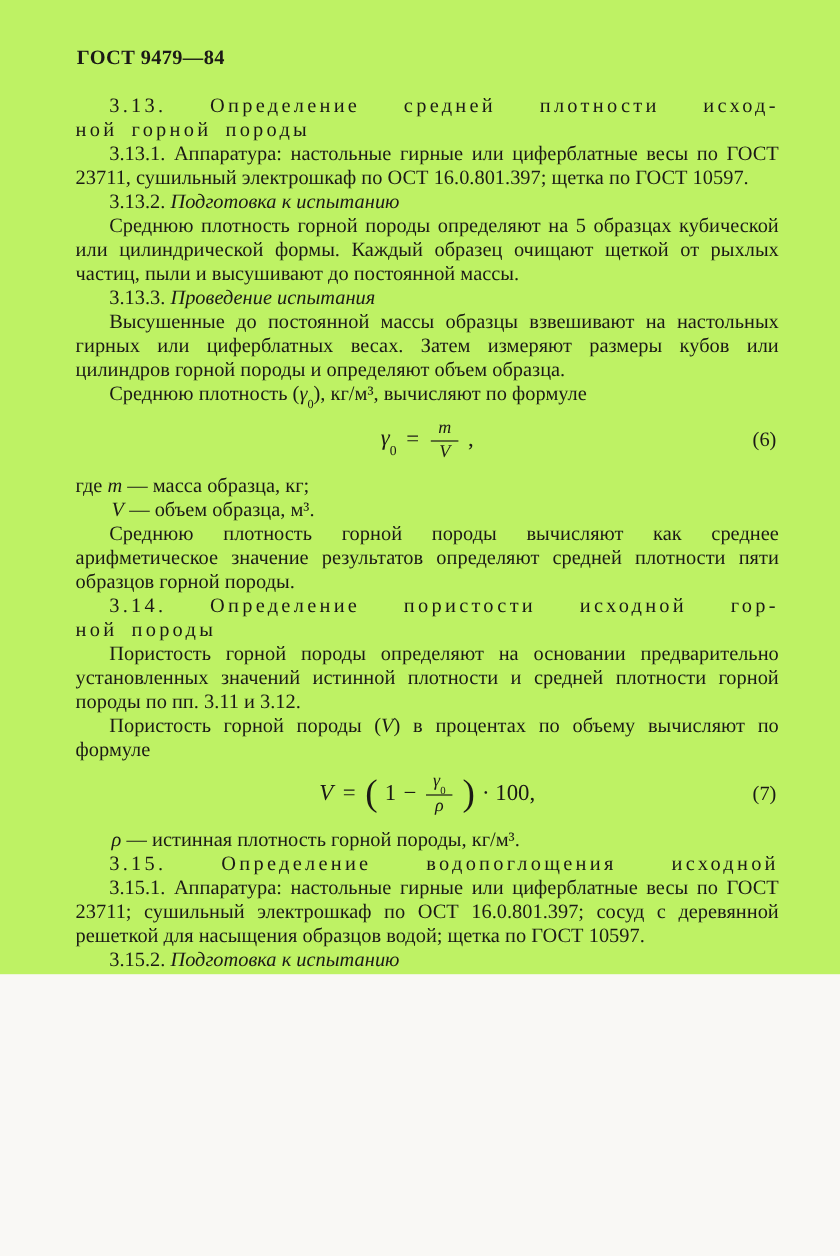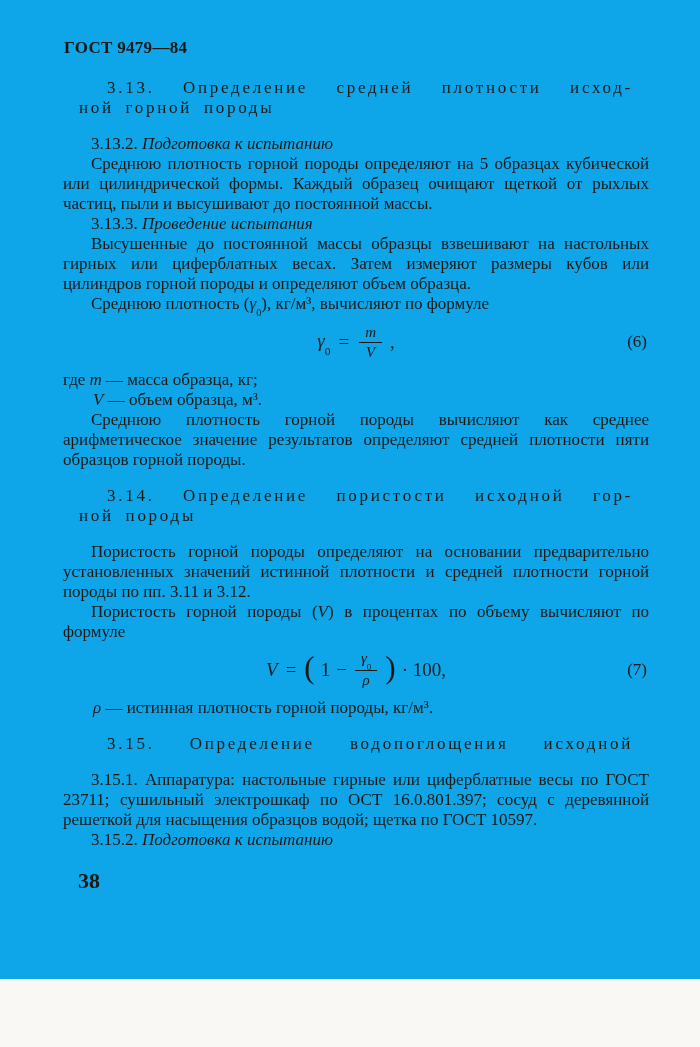--- a/index.html
+++ b/index.html
@@ -1,21 +1,21 @@
 <!DOCTYPE html>
 <html><head>
 <meta charset="utf-8">
 <style>
   html, body { margin: 0; padding: 0; background: #f9f8f5; }
   .page {
     position: relative;
     width: 700px;
-    height: 979px;
+    height: 812px;
     box-sizing: border-box;
-    background: #0ea5e9;
+    background: #bef264;
     color: #1b1916;
     font-family: "Liberation Serif", "DejaVu Serif", serif;
     padding: 38px 51px 0 63px;
     overflow: hidden;
   }
   .doc-code {
     font-weight: 700;
     font-size: 17px;
     letter-spacing: 0.3px;
     margin: 0 0 20px 1px;
@@ -25,21 +25,21 @@
     font-size: 17px;
     line-height: 20px;
     text-align: justify;
   }
   .content p { margin: 0; }
   .para { text-indent: 28px; }
   .it { font-style: italic; }
   sub { font-size: 0.6em; line-height: 1; position: relative; top: 3px; }
 
   
-  .heading-spaced { margin: 16px; }
+  .heading-spaced { margin: 0; }
   .hs-line {
     display: block;
     letter-spacing: 0.16em;
     word-spacing: 0.28em;
     font-size: 17px;
   }
   .hs-first {
     text-indent: 28px;
     text-align: justify;
     text-align-last: justify;
@@ -99,20 +99,21 @@
 
   <div class="doc-code">ГОСТ 9479—84</div>
 
   <div class="content">
 
     <div class="heading-spaced">
       <span class="hs-line hs-first">3.13. Определение средней плотности исход-</span>
       <span class="hs-line">ной горной породы</span>
     </div>
 
+    <p class="para">3.13.1. Аппаратура: настольные гирные или циферблатные весы по ГОСТ 23711, сушильный электрошкаф по ОСТ 16.0.801.397; щетка по ГОСТ 10597.</p>
 
     <p class="para"><span>3.13.2.</span>
       <span class="it">Подготовка к испытанию</span></p>
 
     <p class="para">Среднюю плотность горной породы определяют на 5 образцах кубической или цилиндрической формы. Каждый образец очищают щеткой от рыхлых частиц, пыли и высушивают до постоянной массы.</p>
 
     <p class="para"><span>3.13.3.</span>
       <span class="it">Проведение испытания</span></p>
 
     <p class="para">Высушенные до постоянной массы образцы взвешивают на настольных гирных или циферблатных весах. Затем измеряют размеры кубов или цилиндров горной породы и определяют объем образца.</p>

